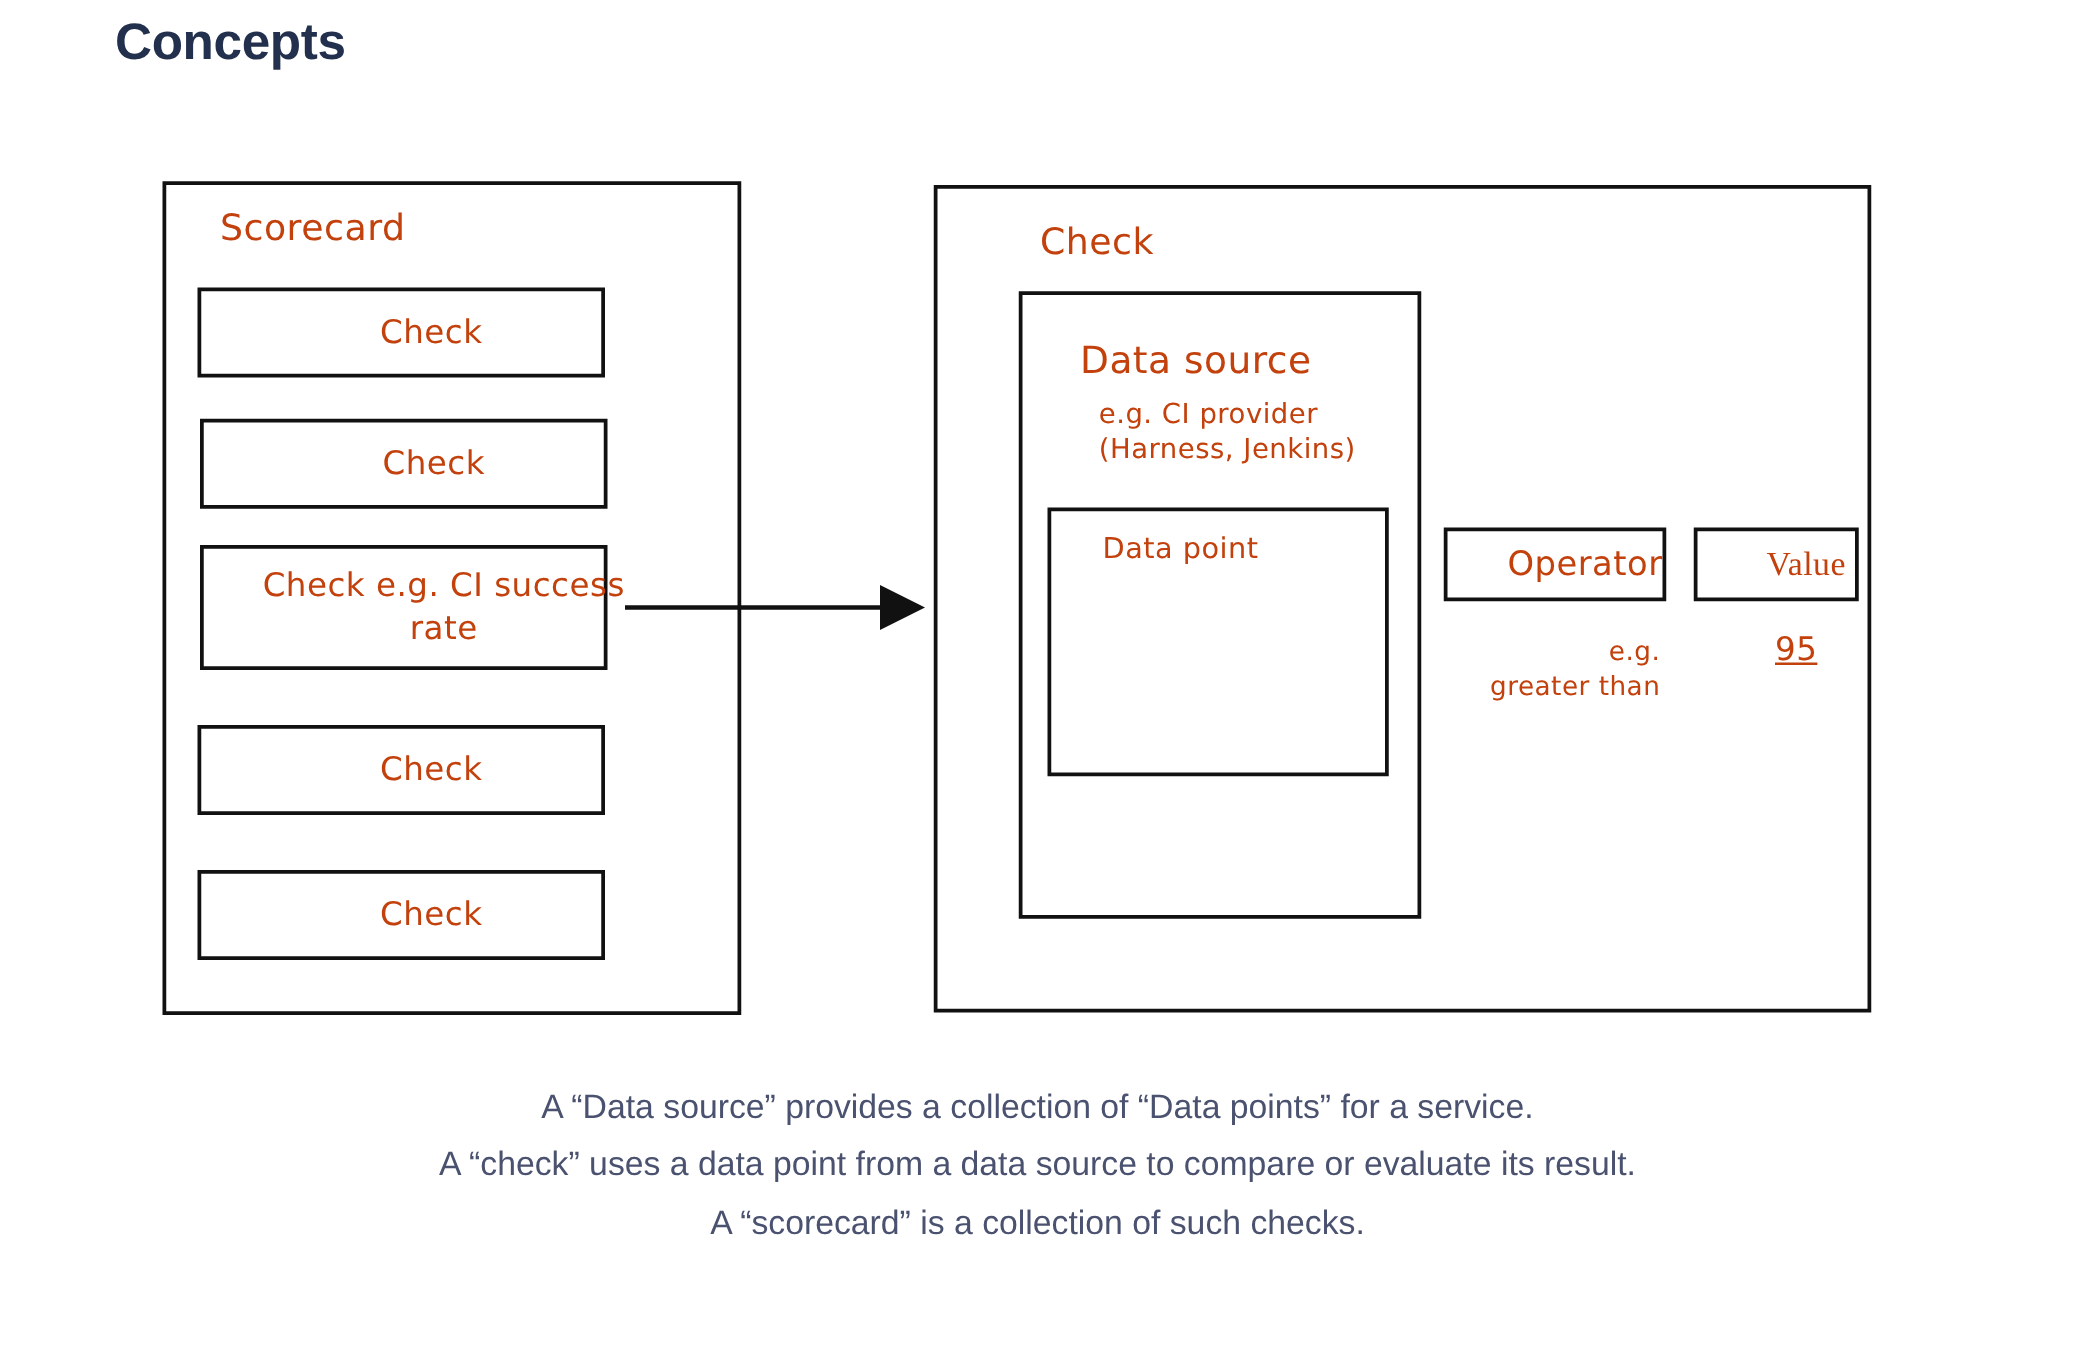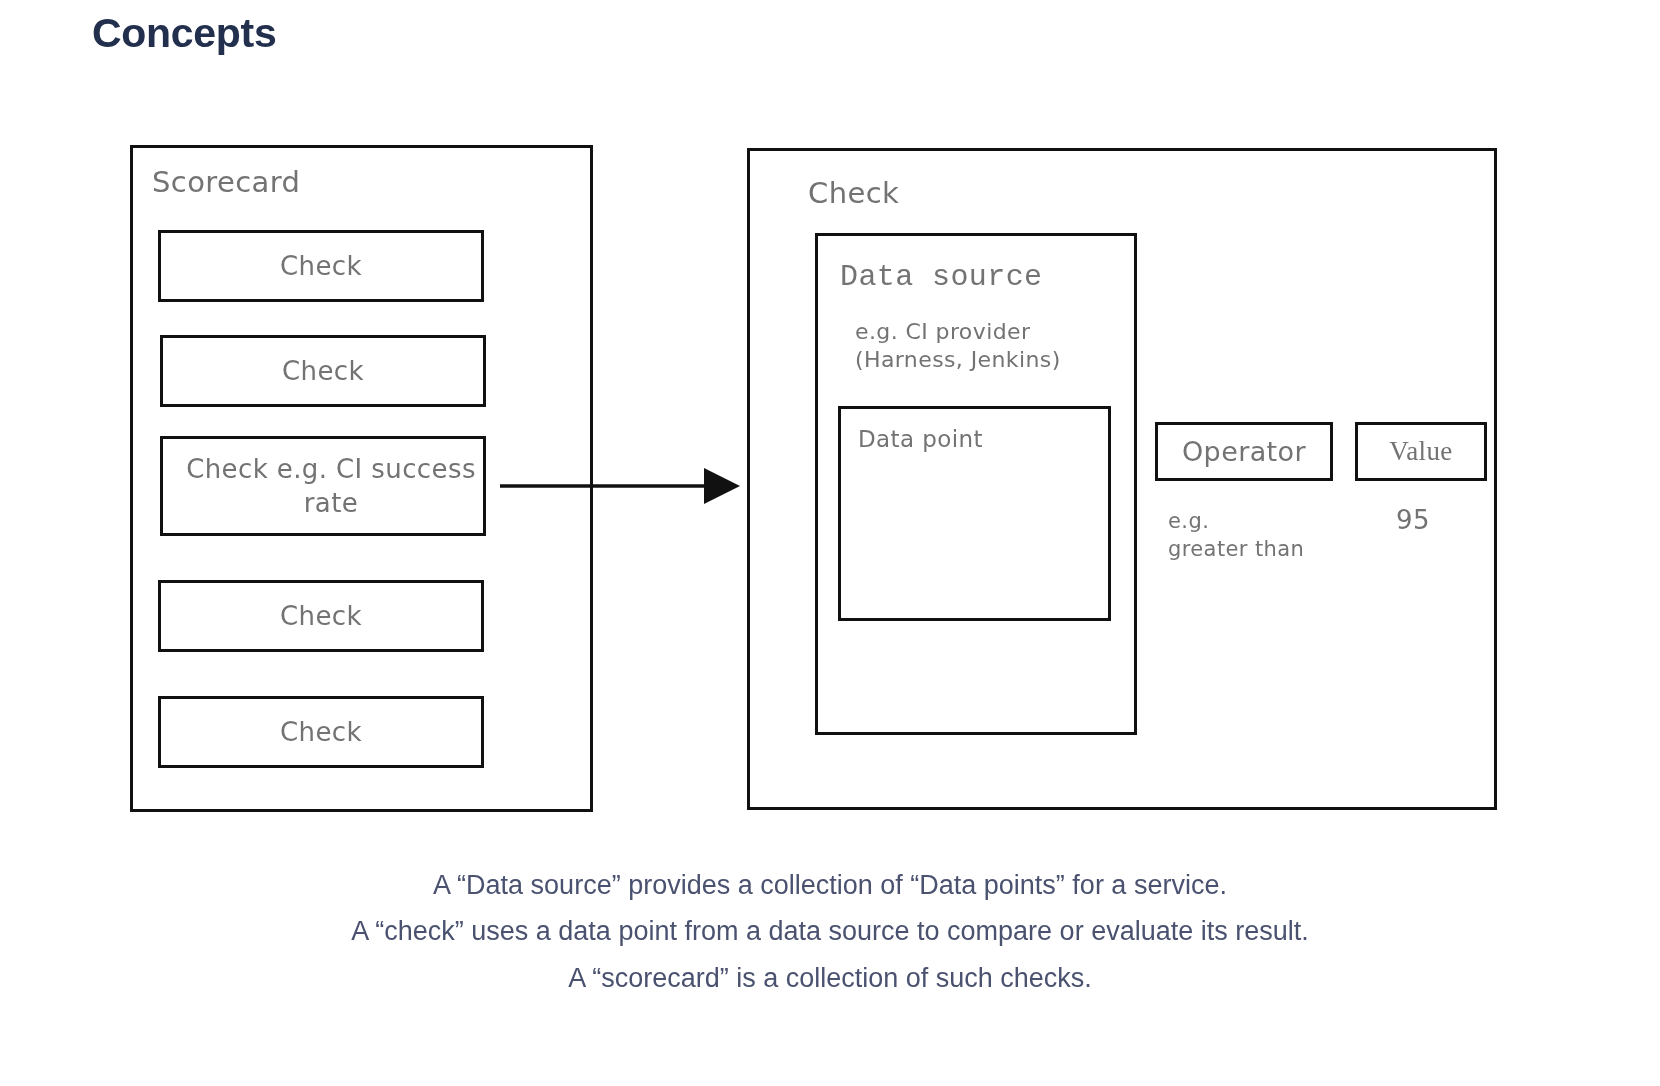--- a/index.html
+++ b/index.html
@@ -41,23 +41,24 @@
   
   .hbox {
     position: absolute;
     box-sizing: border-box;
     border: 3px solid #111111;
     background: transparent;
   }
 
   .hand {
     font-family: "DejaVu Sans", sans-serif;
-    color: #737373;
+    color: #c2410c;
     font-weight: 400;
     letter-spacing: 0.4px;
+    margin-left: 24px;
   }
 
   .lbl {
     position: absolute;
     white-space: pre;
     line-height: 1.22;
   }
 
   .centered-label {
     position: absolute;
@@ -116,38 +117,38 @@
     <line x1="500" y1="486" x2="706" y2="486" stroke="#111111" stroke-width="3.5"></line>
     <polygon points="704,468 740,486 704,504" fill="#111111"></polygon>
   </svg>
 
   <div class="hbox" style="left:747px; top:148px; width:750px; height:662px;"></div>
 
   <div class="lbl hand" style="left:808px; top:176px; font-size:29px;">Check</div>
 
   <div class="hbox" style="left:815px; top:233px; width:322px; height:502px;"></div>
 
-  <div class="lbl hand" style="left:840px; top:259px; font-size:30px;font-family:Liberation Mono, monospace;">Data source</div>
+  <div class="lbl hand" style="left:840px; top:271px; font-size:30px;">Data source</div>
 
   <div class="lbl hand" style="left:855px; top:318px; font-size:22px; line-height:1.28;">e.g. CI provider
 (Harness, Jenkins)</div>
 
   <div class="hbox" style="left:838px; top:406px; width:273px; height:215px;"></div>
 
   <div class="lbl hand" style="left:858px; top:425px; font-size:23px;">Data point</div>
 
 
   <div class="hbox" style="left:1155px; top:422px; width:178px; height:59px;"></div>
   <div class="centered-label hand" style="left:1155px; top:422px; width:178px; height:59px; font-size:27px;">Operator</div>
-  <div class="lbl hand" style="left:1168px; top:508px; font-size:21px; line-height:1.32;">e.g.
+  <div class="lbl hand" style="left:1168px; top:508px; font-size:21px; line-height:1.32;text-align:right;">e.g.
 greater than</div>
 
   <div class="hbox" style="left:1355px; top:422px; width:132px; height:59px;"></div>
   <div class="centered-label hand" style="left:1355px; top:422px; width:132px; height:59px; font-size:27px;font-family:Liberation Serif, serif;">Value</div>
-  <div class="lbl hand" style="left:1396px; top:505px; font-size:26px;">95</div>
+  <div class="lbl hand" style="left:1396px; top:505px; font-size:26px;text-decoration:underline;">95</div>
 
 </div>
 
 <div id="caption">
   <span class="cap-line">A “Data source” provides a collection of “Data points” for a service.</span>
   <span class="cap-line">A “check” uses a data point from a data source to compare or evaluate its result.</span>
   <span class="cap-line">A “scorecard” is a collection of such checks.</span>
 </div>
 
 </body></html>

